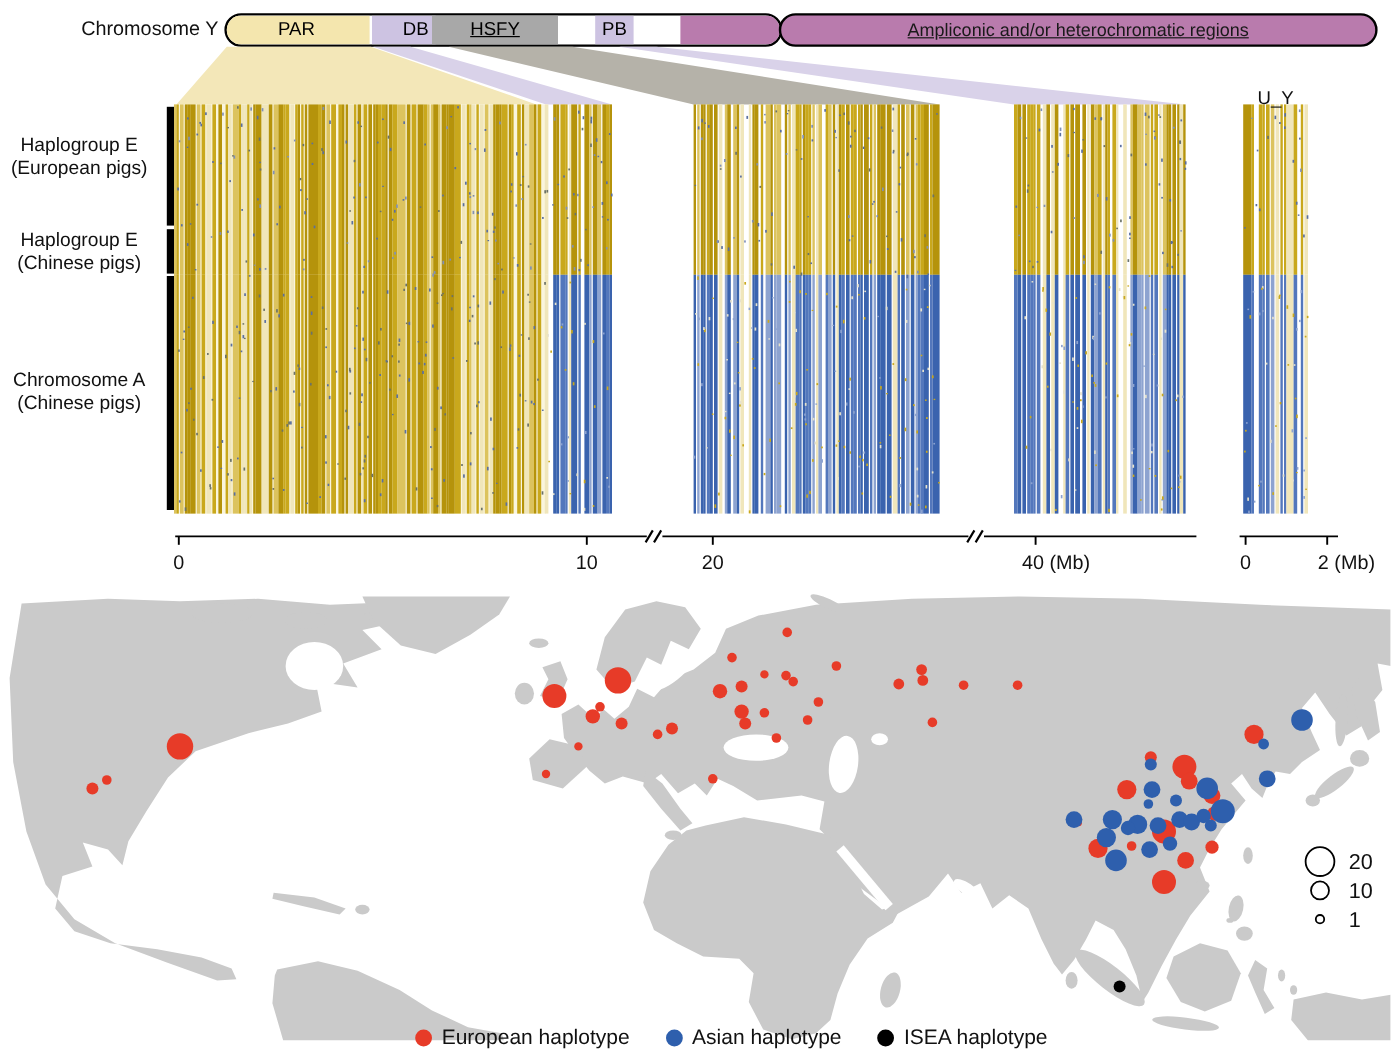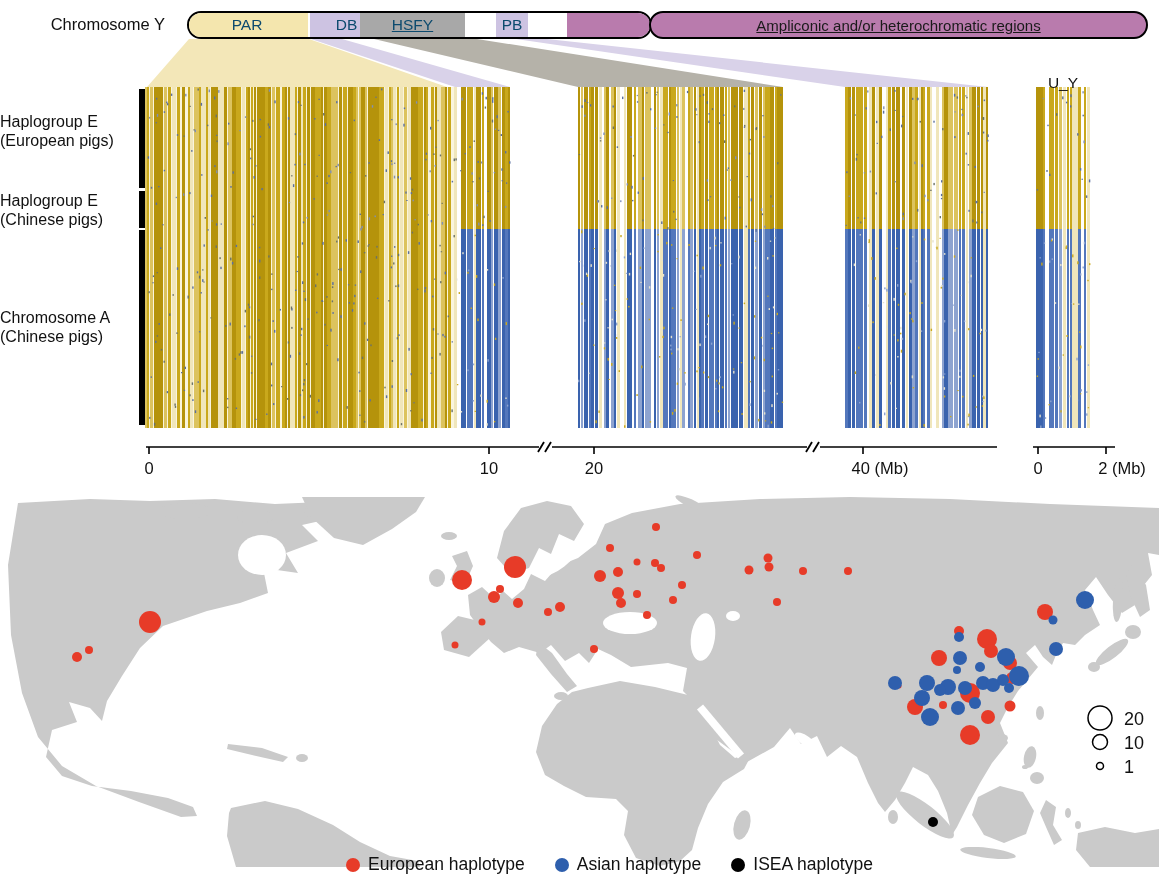--- a/index.html
+++ b/index.html
@@ -1,31 +1,31 @@
 <!DOCTYPE html>
 <html><head>
 <meta charset="utf-8">
 <style>
   html,body{margin:0;padding:0;background:#fff;}
   #fig{position:relative;width:1159px;height:884px;background:#fff;overflow:hidden;
        font-family:"Liberation Sans", sans-serif;color:#111;}
   .abs{position:absolute;}
-  #chrom-label{left:35px;top:15px;width:130px;text-align:right;font-size:16.5px;}
+  #chrom-label{left:52px;top:15px;width:130px;text-align:right;font-size:16.5px;}
   .capsule{position:absolute;top:11px;height:28px;border:2.5px solid #000;border-radius:15px;
            background:#fff;box-sizing:border-box;overflow:hidden;}
   #capsule-a{left:187px;width:465px;}
   #capsule-b{left:649px;width:499px;background:#b97bad;display:flex;align-items:center;justify-content:center;}
   #capsule-b .cap-label{font-size:15px;color:#1a1a1a;text-decoration:underline;}
   .seg{position:absolute;top:0;bottom:0;display:flex;align-items:center;justify-content:center;
-       font-size:15.5px;color:#0c4a6e;}
+       font-size:15.5px;color:#000000;}
   svg{position:absolute;left:0;}
   #connector-svg{top:0;}
   #stripes-svg{top:0;}
   #map-svg{top:495px;}
-  .group-label{position:absolute;width:132px;text-align:left;font-size:16px;line-height:19px;}
+  .group-label{position:absolute;width:132px;text-align:center;font-size:16px;line-height:19px;}
   .group-bar{position:absolute;left:139px;width:6px;background:#000;}
   #uy-label{left:1028px;top:74px;width:70px;text-align:center;font-size:15.5px;}
   #map-legend{left:0;top:854px;width:1159px;display:flex;justify-content:center;gap:30px;padding-left:60px;box-sizing:border-box;}
   .leg-item{display:flex;align-items:center;gap:8px;font-size:17.5px;}
   .leg-dot{width:14px;height:14px;border-radius:50%;}
 </style>
 </head>
 <body>
 
 <div id="fig">

